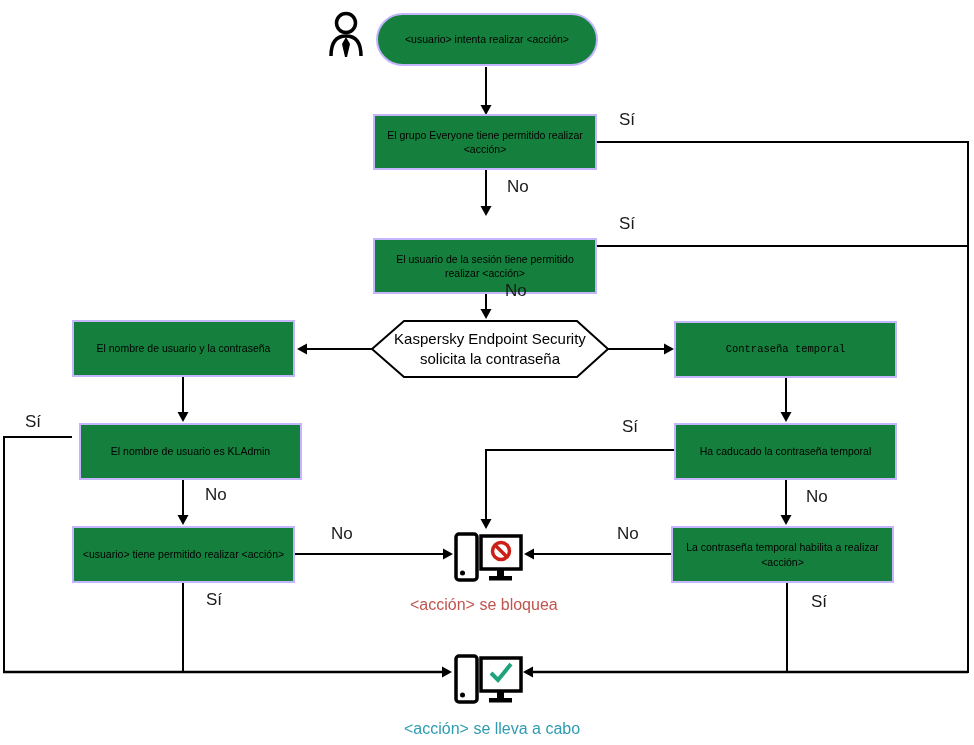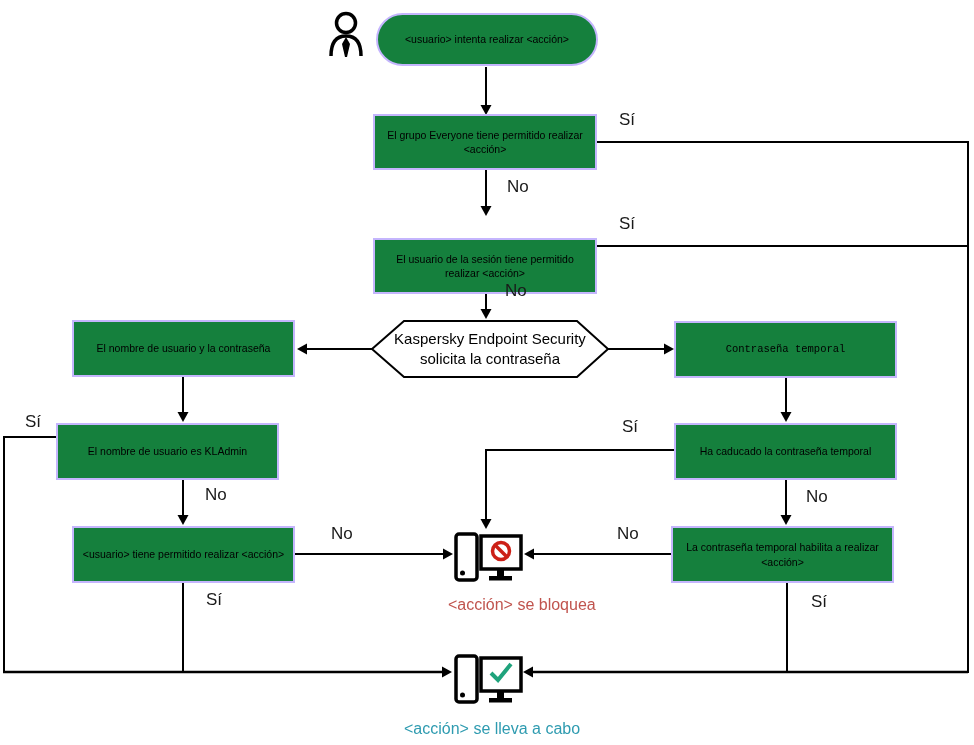--- a/index.html
+++ b/index.html
@@ -17,21 +17,21 @@
   .hex-text{
     position:absolute;box-sizing:border-box;display:flex;align-items:center;justify-content:center;
     text-align:center;font-size:15px;line-height:1.35;background:transparent;
   }
   .edge-label{
     position:absolute;font-size:17px;color:#1a1a1a;white-space:nowrap;
   }
   .outcome{
     position:absolute;font-size:16px;white-space:nowrap;
   }
-  .outcome.blocked{color:var(--blocked-text,#c0544e);margin-left:38px;}
+  .outcome.blocked{color:var(--blocked-text,#c0544e);}
   .outcome.performed{color:var(--success-text,#2e9bb0);}
 </style>
 </head>
 <body>
 
 <div id="stage">
 
   <svg id="wires" viewBox="0 0 974 745" xmlns="http://www.w3.org/2000/svg">
 
     <g stroke="#000" stroke-width="2" fill="#000">
@@ -146,21 +146,21 @@
   <div class="node" style="left:373px;top:114px;width:224px;height:56px;">El grupo Everyone tiene permitido realizar &lt;acción&gt;</div>
 
   <div class="node" style="left:373px;top:218px;width:224px;height:56px;margin-top:20px;">El usuario de la sesión tiene permitido realizar &lt;acción&gt;</div>
 
   <div class="hex-text" style="left:390px;top:328px;width:200px;height:42px;">Kaspersky Endpoint Security solicita la contraseña</div>
 
   <div class="node" style="left:72px;top:320px;width:223px;height:57px;">El nombre de usuario y la contraseña</div>
 
   <div class="node" style="left:674px;top:321px;width:223px;height:57px;font-family:Liberation Mono, monospace;">Contraseña temporal</div>
 
-  <div class="node" style="left:56px;top:423px;width:223px;height:57px;">El nombre de usuario es KLAdmin</div>
+  <div class="node" style="left:79px;top:423px;width:223px;height:57px;">El nombre de usuario es KLAdmin</div>
 
   <div class="node" style="left:674px;top:423px;width:223px;height:57px;">Ha caducado la contraseña temporal</div>
 
   <div class="node" style="left:72px;top:526px;width:223px;height:57px;">&lt;usuario&gt; tiene permitido realizar &lt;acción&gt;</div>
 
   <div class="node" style="left:671px;top:526px;width:223px;height:57px;">La contraseña temporal habilita a realizar &lt;acción&gt;</div>
 
   <div class="edge-label" style="left:619px;top:110px;">Sí</div>
   <div class="edge-label" style="left:507px;top:177px;">No</div>
   <div class="edge-label" style="left:619px;top:214px;">Sí</div>

